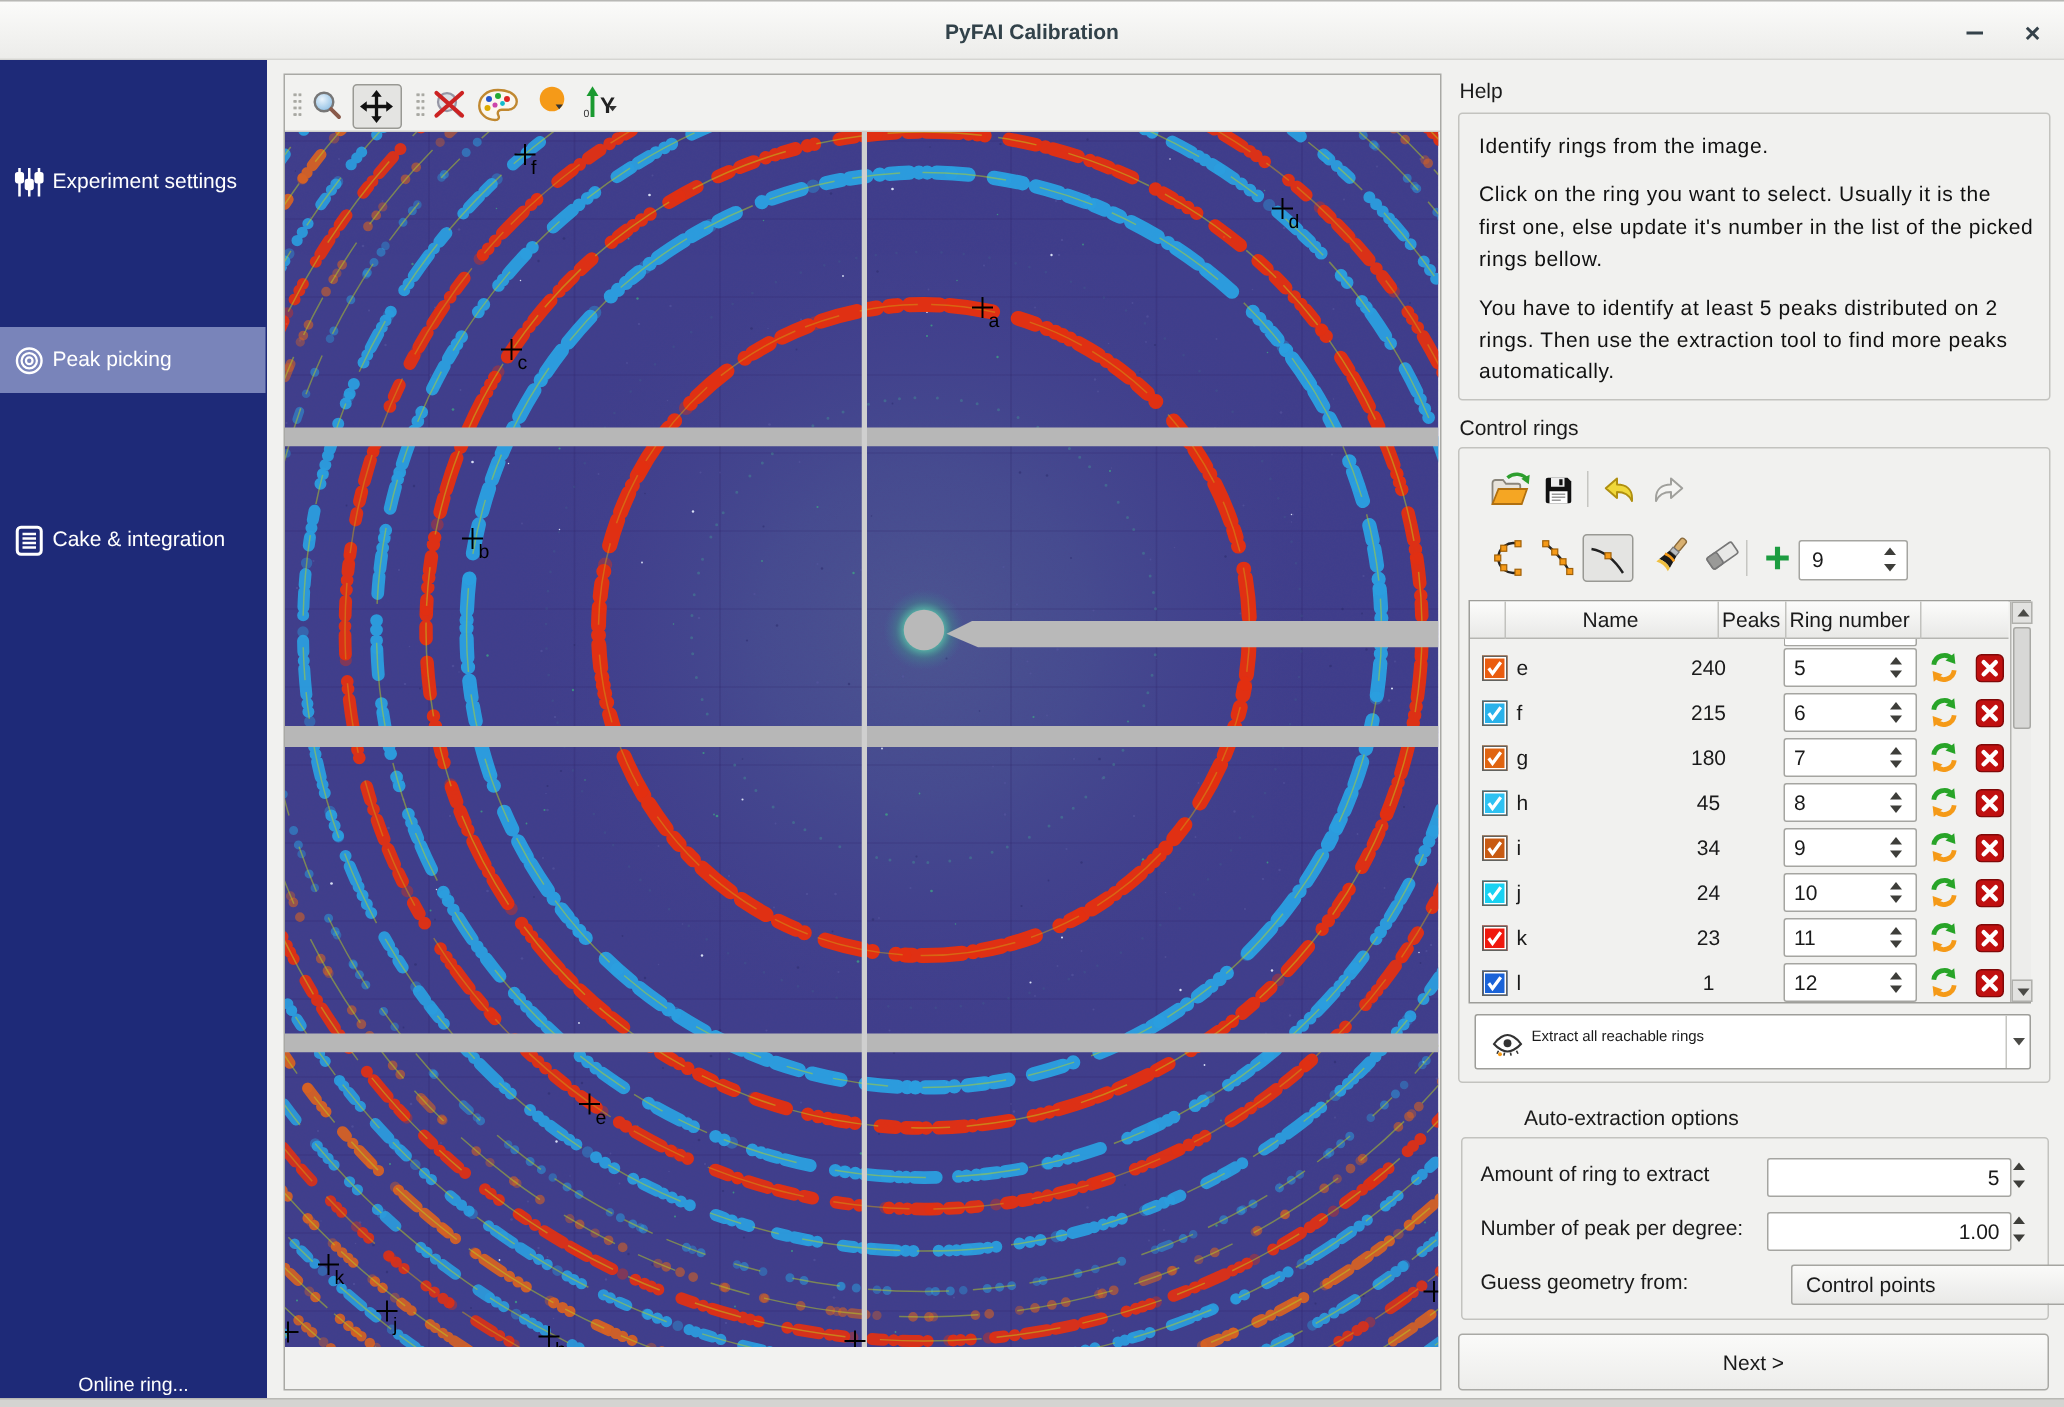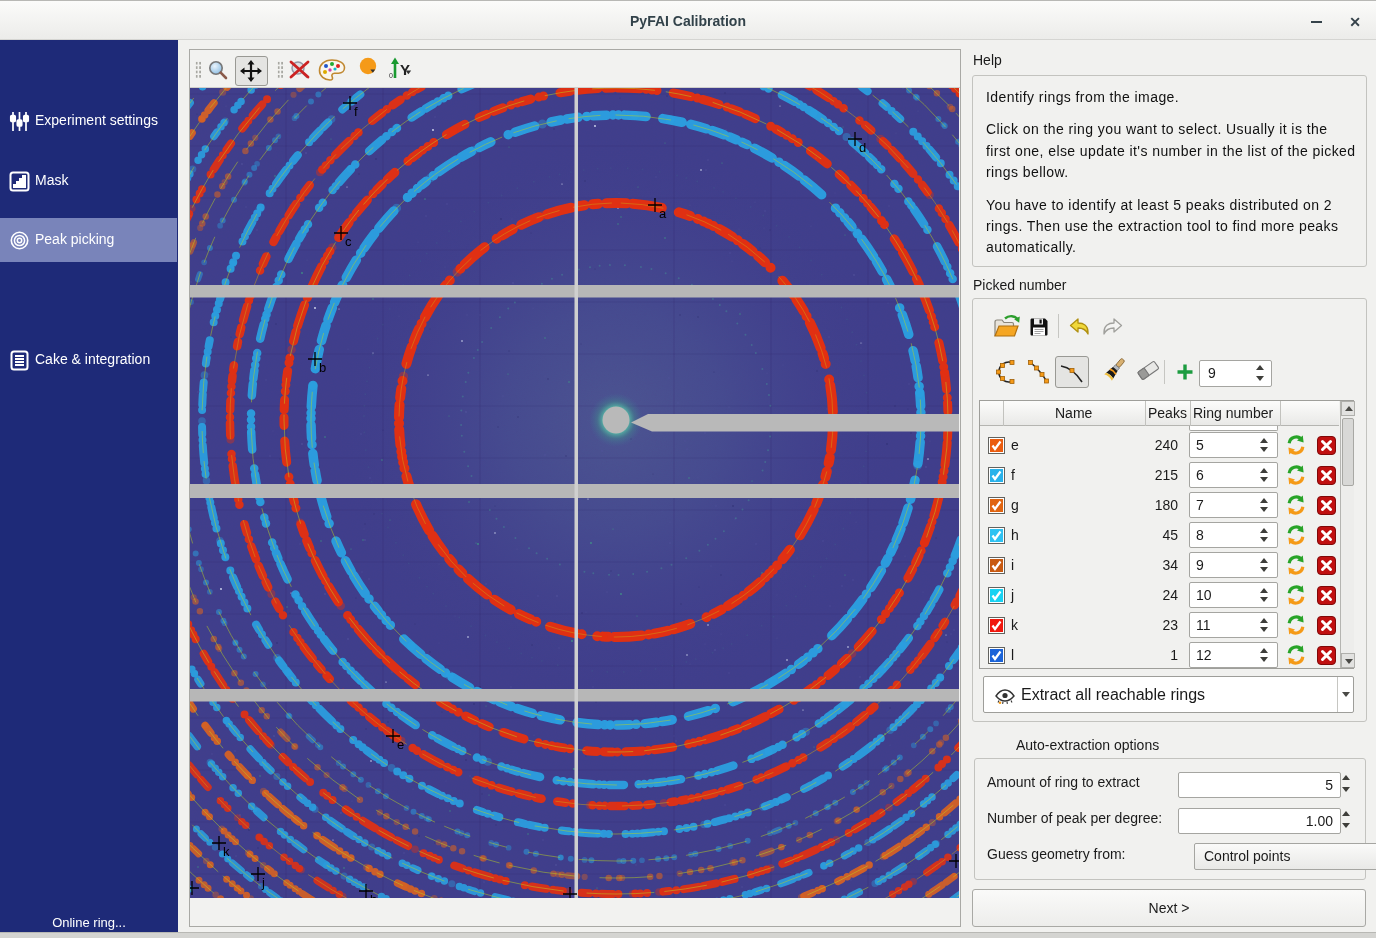--- a/index.html
+++ b/index.html
@@ -34,31 +34,31 @@
 .spinarrows .up{border-bottom:5.5px solid #3e3e3a}
 .spinarrows .dn{border-top:5.5px solid #3e3e3a}
 #ringtable{position:absolute;left:6px;top:101px;width:375px;height:269px;border:1px solid #9e9e9a;background:#f1f1ef}
 #ringtable .hdr{position:absolute;left:0;top:0;width:359px;height:25px;background:linear-gradient(#fcfcfb,#e9e9e7);border-bottom:1px solid #b5b5b1;font-size:14px}
 #ringtable .hdr span{position:absolute;top:4px}
 #ringtable .hdr i{position:absolute;top:0;width:1px;height:25px;background:#c2c2be}
 .trow{position:absolute;left:0;width:359px;height:30.5px}
 .cbx{position:absolute;left:8px;top:7px;width:17px;height:17px;border:1px solid #62625e;box-shadow:inset 0 0 0 1px #fff}
 .cbx svg{position:absolute;left:1px;top:1px}
 .rname{position:absolute;left:31px;top:7px}
-.rpeaks{position:absolute;left:120px;top:7px;width:78px;text-align:right}
+.rpeaks{position:absolute;left:120px;top:7px;width:78px;text-align:center}
 .rspin{position:absolute;left:209px;top:2px;width:89px;height:26px;background:#fff;border:1px solid #a5a5a1;border-radius:2px}
 .rspin .v{position:absolute;left:6px;top:4px}
 .ricon{position:absolute;top:5px}
 #tscroll{position:absolute;left:360px;top:0;width:14px;height:267px;background:#ededeb;border-left:1px solid #b5b5b1}
 .sbtn{position:absolute;left:0;width:14px;height:15px;background:#e2e2e0;border:1px solid #b0b0ac}
 .sthumb{position:absolute;left:0.5px;top:17px;width:12px;height:68px;background:#d8d8d6;border:1px solid #a8a8a4;border-radius:2px}
 .tri-u{width:0;height:0;border-left:4px solid transparent;border-right:4px solid transparent;border-bottom:5.5px solid #4a4a46;position:absolute;left:2.5px;top:4px}
 .tri-d{width:0;height:0;border-left:4px solid transparent;border-right:4px solid transparent;border-top:5.5px solid #4a4a46;position:absolute;left:2.5px;top:5px}
 #extractbtn{position:absolute;left:10px;top:377px;width:371px;height:37px;background:#fff;border:1px solid #9e9e9a;border-radius:2px}
-#extractbtn .txt{position:absolute;left:37px;top:9px;font-size:16px}
+#extractbtn .txt{position:absolute;left:37px;top:9px;font-size:10px}
 #extractbtn .dd{position:absolute;right:0;top:0;width:16px;height:35px;border-left:1px solid #c6c6c2}
 #nextbtn{position:absolute;left:972px;top:889px;width:394px;height:38px;background:linear-gradient(#fafaf9,#ededeb);border:1px solid #a9a9a5;border-radius:3px;text-align:center;font-size:14px;padding-top:10px}
 .alabel{position:absolute;left:12px;font-size:14px;white-space:nowrap}
 .afield{position:absolute;left:203px;width:163px;height:26px;background:#fff;border:1px solid #a5a5a1;border-radius:2px}
 .afield .v{position:absolute;right:7px;top:4px}
 .combo{position:absolute;left:219px;width:214px;height:27px;background:linear-gradient(#fafaf9,#e9e9e7);border:1px solid #a5a5a1;border-radius:2px}
 .combo .v{position:absolute;left:9px;top:4px}
 .combo .tri-d{left:auto;right:7px;top:11px}
 #bottomstrip{position:absolute;left:0;top:932px;width:1376px;height:6px;background:#d4d4d1;border-top:1px solid #b8b8b4}
 </style></head><body>
@@ -71,27 +71,20 @@
     <div class="sbitem" style="top:59px">
       <svg width="21" height="21" viewBox="0 0 21 21">
         <g stroke="#fff" stroke-width="1.7" fill="#fff">
           <path d="M4 1v19M10.5 1v19M17 1v19" fill="none"></path>
           <rect x="1.8" y="4.5" width="4.4" height="6" rx="1"></rect>
           <rect x="8.3" y="9" width="4.4" height="6" rx="1"></rect>
           <rect x="14.8" y="4.5" width="4.4" height="6" rx="1"></rect>
         </g>
       </svg>
       <span class="lbl">Experiment settings</span>
-    </div>
-    <div class="sbitem" style="top:119px">
-      <svg width="21" height="21" viewBox="0 0 21 21">
-        <rect x="1.5" y="1.5" width="18" height="18" rx="2.5" fill="none" stroke="#fff" stroke-width="2"></rect>
-        <path d="M4 17 L4 13 L7 13 L7 10 L10 10 L10 7 L13 7 L13 4 L17 4 L17 17 Z" fill="#fff"></path>
-      </svg>
-      <span class="lbl">Mask</span>
     </div>
     <div class="sbitem sbsel" style="top:178px">
       <svg width="21" height="21" viewBox="0 0 21 21">
         <g fill="none" stroke="#fff">
           <circle cx="10.5" cy="10.5" r="8.2" stroke-width="1.6"></circle>
           <circle cx="10.5" cy="10.5" r="5.1" stroke-width="1.5"></circle>
           <circle cx="10.5" cy="10.5" r="2.2" stroke-width="1.5"></circle>
         </g>
       </svg>
       <span class="lbl">Peak picking</span>
@@ -697,21 +690,21 @@
 </svg></div>
   </div>
 <span class="glabel" style="left:973px;top:52px">Help</span>
 <div class="gbox" style="left:972px;top:75px;width:395px;height:192px">
     <div id="helptext">
       <p>Identify rings from the image.</p>
       <p>Click on the ring you want to select. Usually it is the<br>first one, else update it's number in the list of the picked<br>rings bellow.</p>
       <p style="margin-bottom:0">You have to identify at least 5 peaks distributed on 2<br>rings. Then use the extraction tool to find more peaks<br>automatically.</p>
     </div>
   </div>
-<span class="glabel" style="left:973px;top:277px">Picked number</span>
+<span class="glabel" style="left:973px;top:277px">Control rings</span>
 <div class="gbox" id="ringsbox" style="left:972px;top:298px;width:395px;height:424px">
     <svg width="28" height="24" viewBox="0 0 28 24" style="position:absolute;left:20px;top:15px">
       <path d="M2 22 L2 8 C2 6.5 3 6 4 6 L9 6 L11 8.5 L19 8.5 C20 8.5 20.5 9 20.5 10 L20.5 12" fill="#e8e3da" stroke="#8a857a" stroke-width="1.2"></path>
       <path d="M2 22 L6 12 L25 12 L21.5 22 Z" fill="#f5a623" stroke="#b07010" stroke-width="1.2"></path>
       <path d="M12 4.5 C16 1 22 1.5 25 5.5" fill="none" stroke="#2d9e2d" stroke-width="2.4"></path>
       <path d="M26.8 2.5 L26.2 8.8 L21.2 5.2 Z" fill="#2d9e2d"></path>
     </svg>
     <svg width="20" height="20" viewBox="0 0 20 20" style="position:absolute;left:56px;top:18px">
       <path d="M1.5 3 C1.5 2 2 1.5 3 1.5 L16 1.5 L18.5 4 L18.5 17 C18.5 18 18 18.5 17 18.5 L3 18.5 C2 18.5 1.5 18 1.5 17 Z" fill="#111"></path>
       <rect x="5" y="1.5" width="9" height="6" fill="#eee"></rect>

